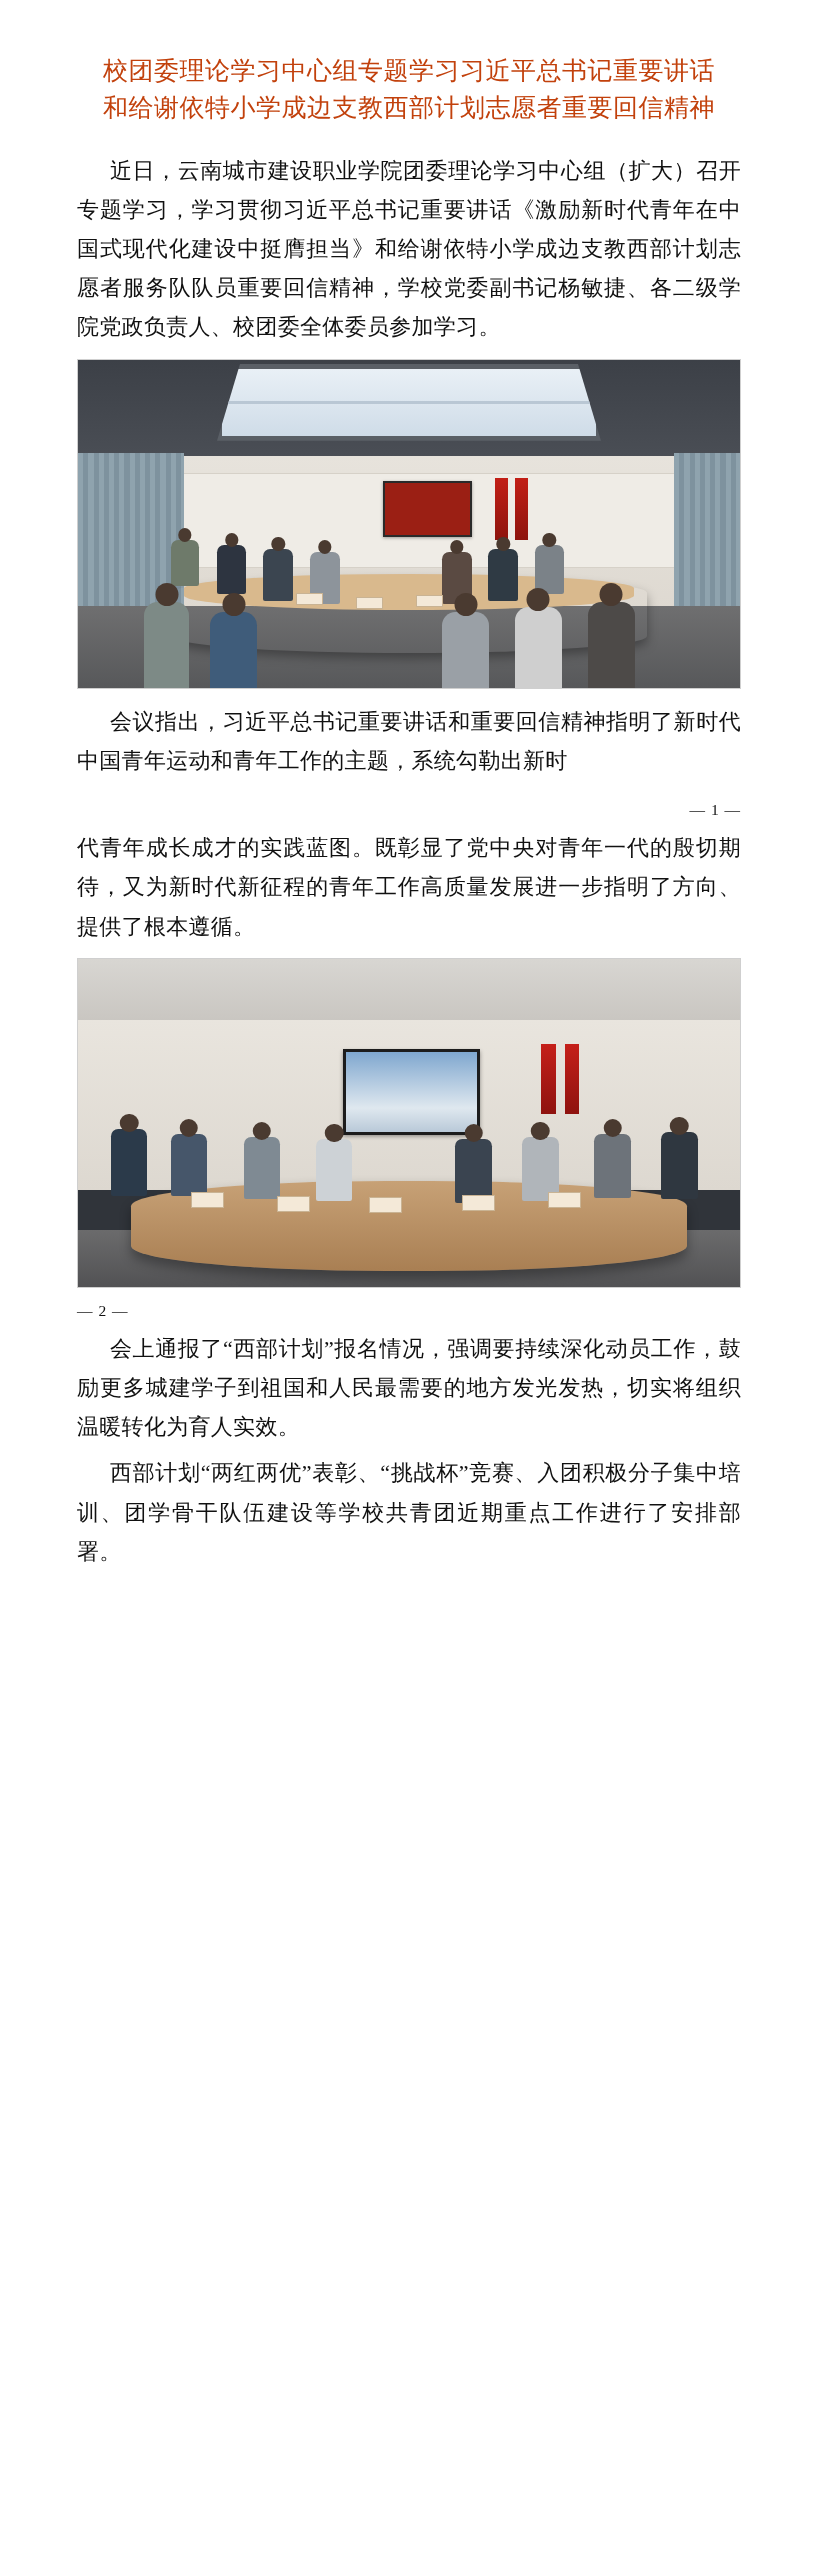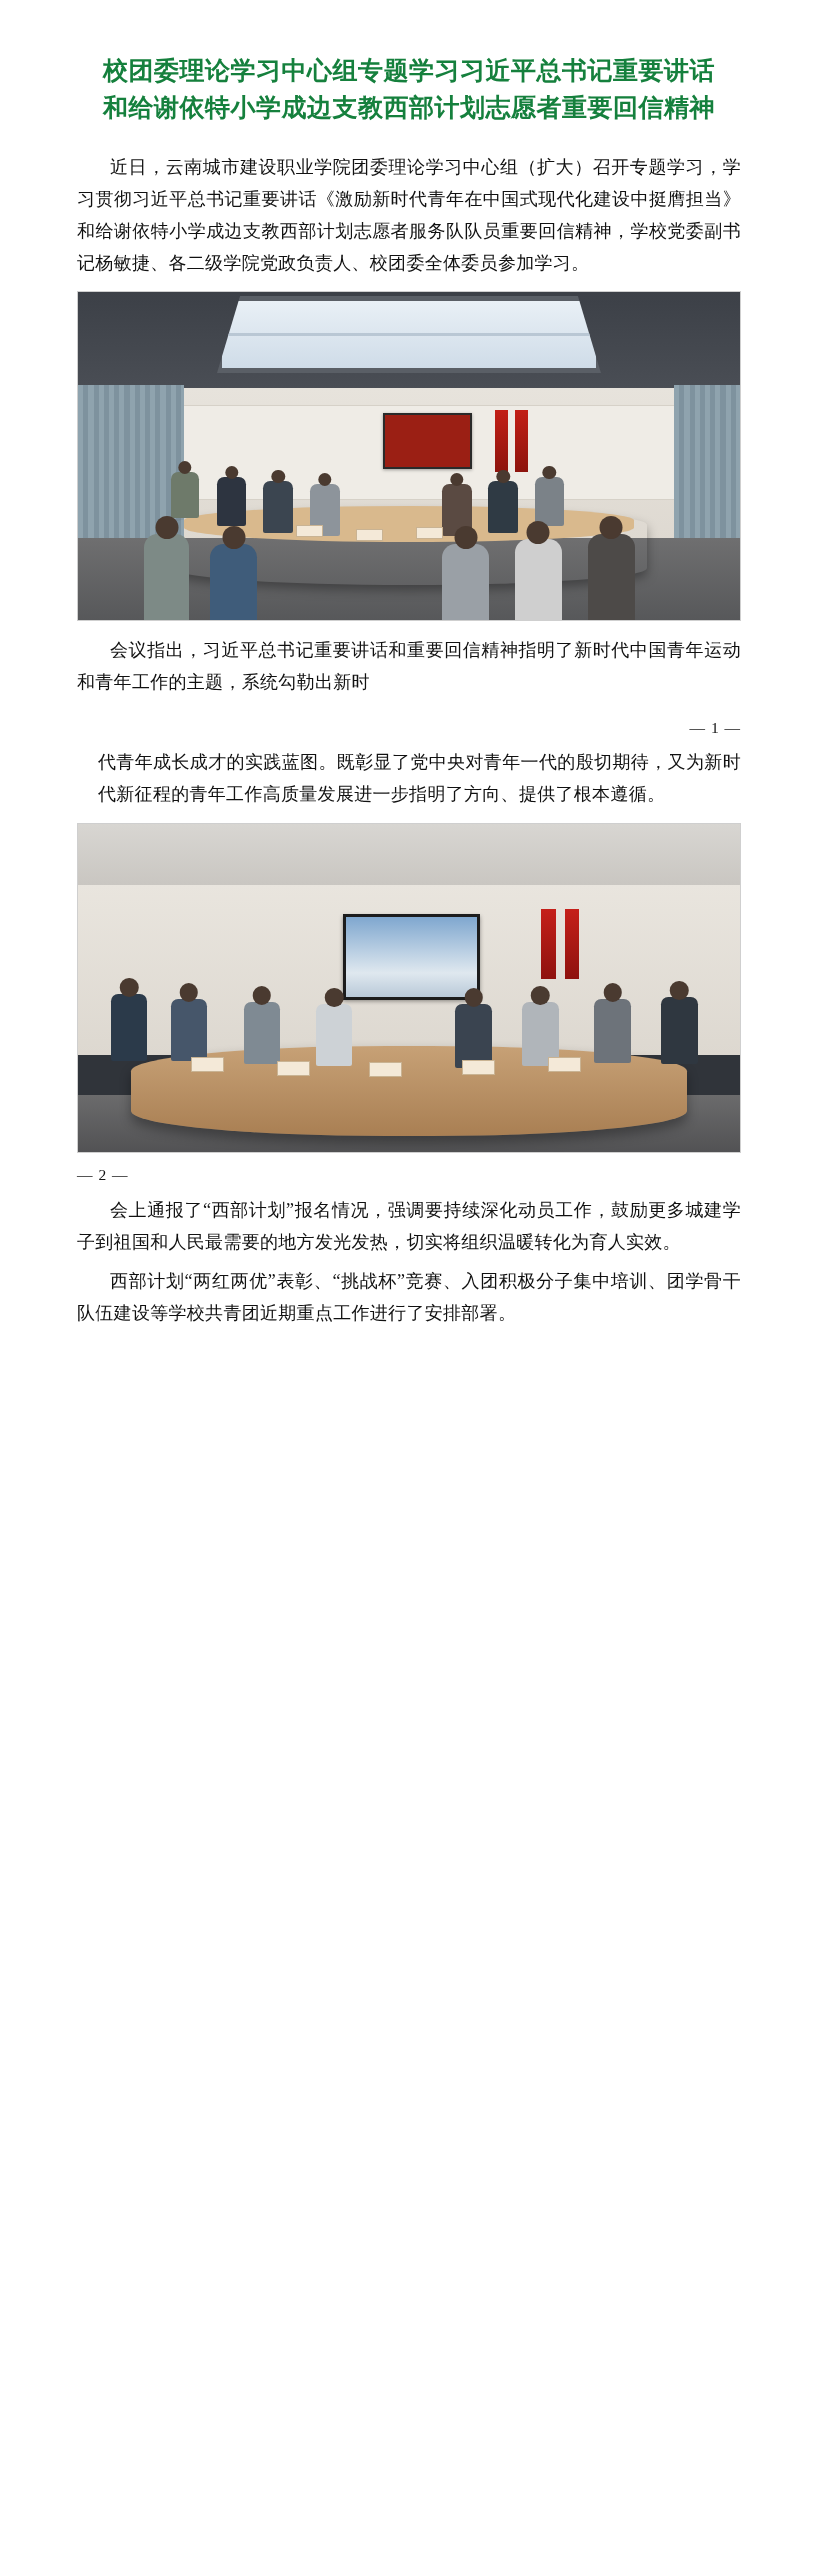--- a/index.html
+++ b/index.html
@@ -14,41 +14,40 @@
     width: 818px;
     min-height: 3142px;
     margin: 0 auto;
     background: #ffffff;
     box-sizing: border-box;
     padding: 36px 77px 31px 77px;
     position: relative;
   }
   .doc-title {
     font-family: "Liberation Serif", "DejaVu Serif", serif;
-    font-weight: bold;
+    font-weight: normal;
     font-size: 25px;
     line-height: 1.5;
     text-align: center;
-    color: #15803d;
+    color: #c2410c;
     margin: 15.5px 20.6px 24px 20.6px;
     letter-spacing: 0.5px;
   }
   .para {
-    font-size: 18px;
+    font-size: 22px;
     line-height: 1.78;
     color: #111111;
     text-align: justify;
     text-justify: inter-ideograph;
     text-indent: 33px;
     margin: 0 0 7.2px 0;
     letter-spacing: 0.3px;
   }
   .para.no-indent {
     text-indent: 0;
-    margin-left: 21px;
   }
   .figure {
     margin: 12.4px 0 13.4px 0;
     width: 100%;
   }
   .photo {
     width: 100%;
     height: 330px;
     position: relative;
     overflow: hidden;

